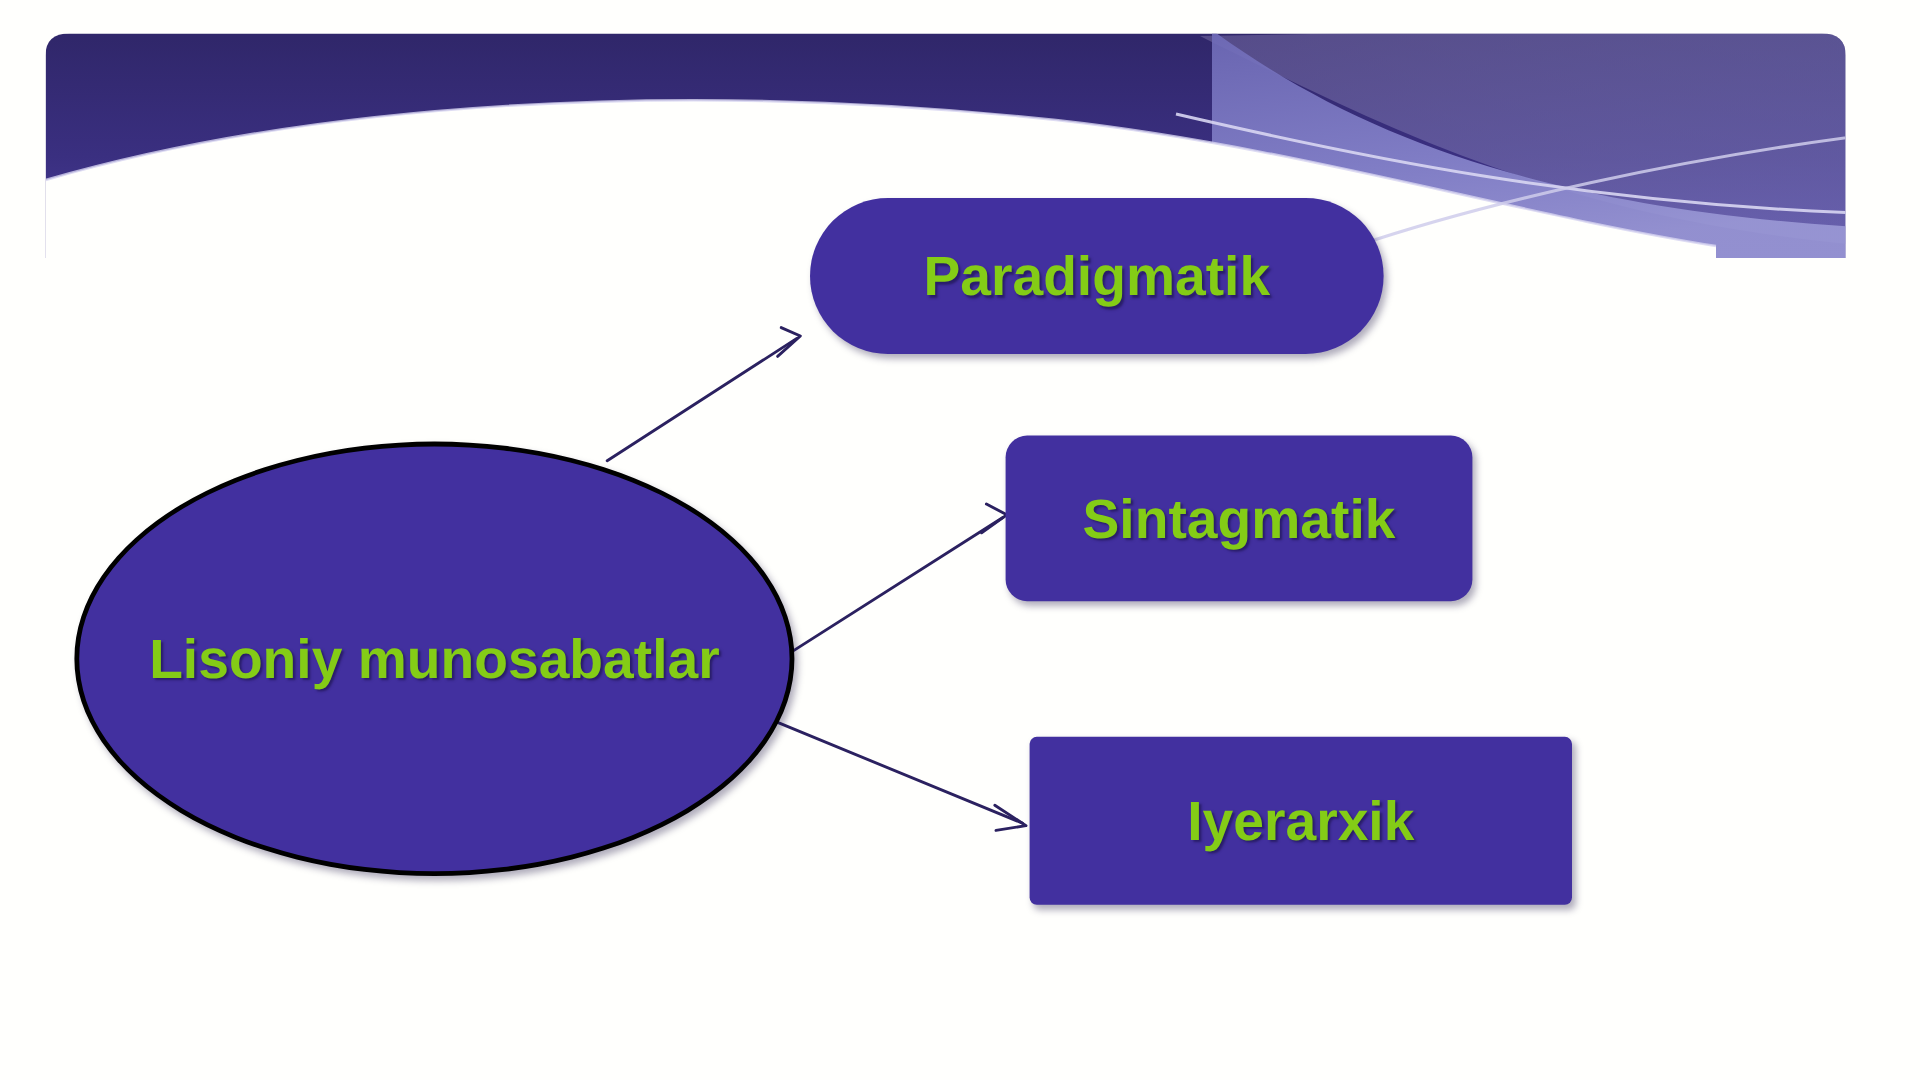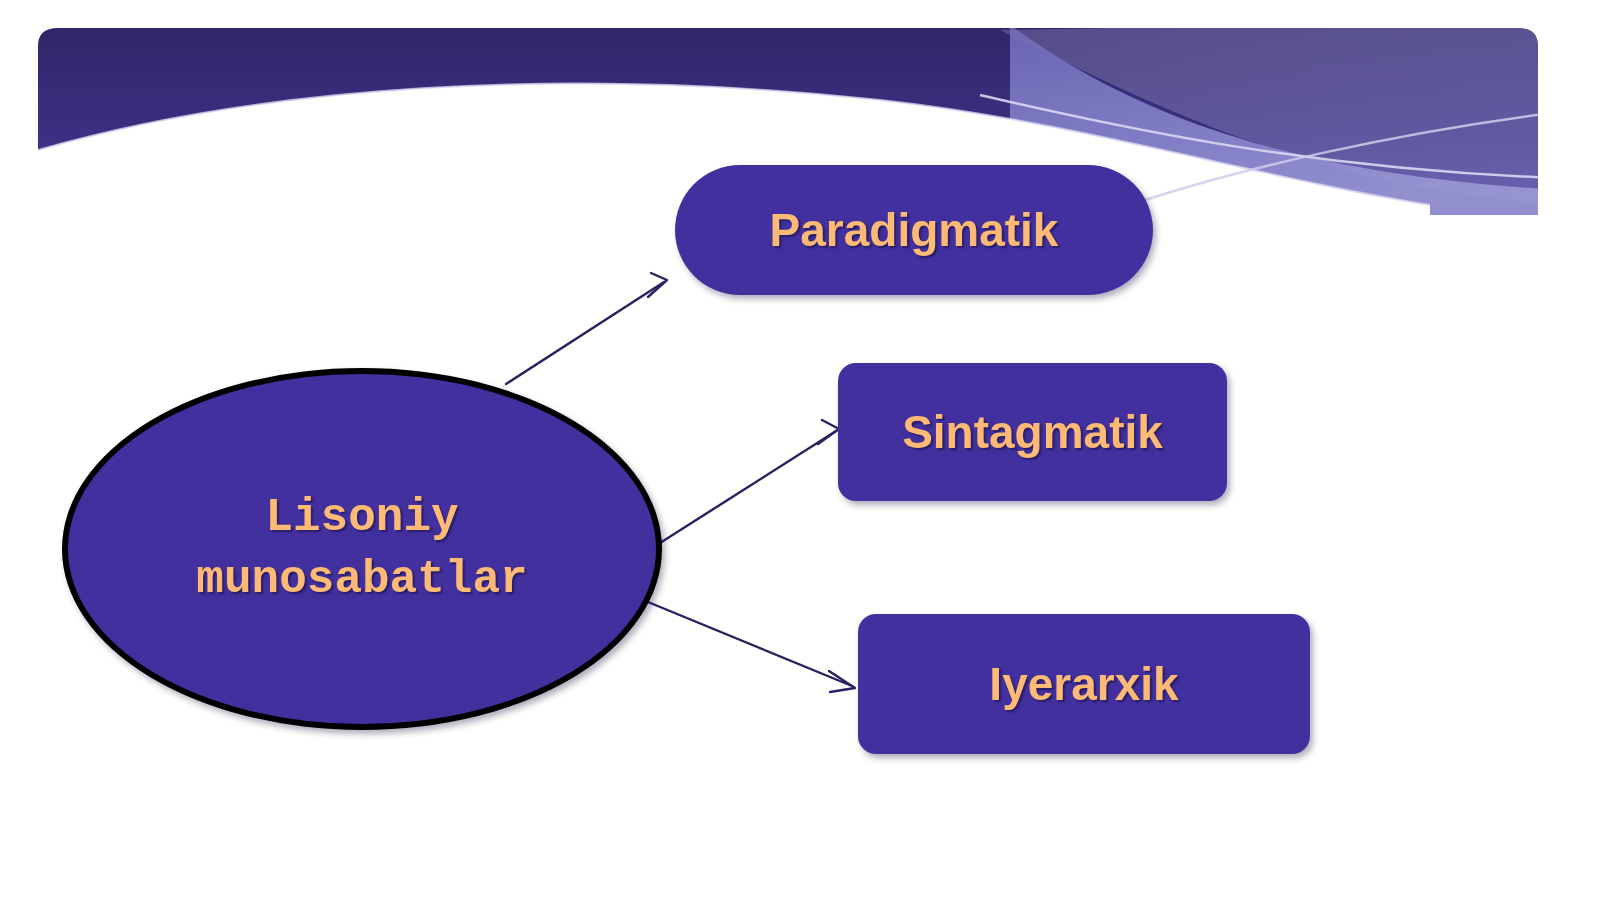--- a/index.html
+++ b/index.html
@@ -31,39 +31,38 @@
     width: 1600px;
     height: 900px;
     pointer-events: none;
   }
   .node {
     position: absolute;
     display: flex;
     align-items: center;
     justify-content: flex-start;
     text-align: center;
-    color: #fdba74;
+    color: #84cc16;
     font-weight: bold;
     text-shadow: 2px 2px 2px rgba(20,12,60,0.55);
     box-sizing: border-box;
   }
   #ellipse-node {
     left: 62px;
     top: 368px;
     width: 600px;
     height: 362px;
     border-radius: 50%;
     background: #42309f;
-    border: 6px solid #000000;
+    border: 4px solid #000000;
     font-size: 46px;
     line-height: 1.35;
     padding: 0 56px;
     box-shadow: 3px 4px 6px rgba(30,20,70,0.35);
     z-index: 3;
-    font-family: Liberation Mono, monospace;
   }
   #node-paradigmatik {
     left: 675px;
     top: 165px;
     width: 478px;
     height: 130px;
     border-radius: 65px;
     background: #42309f;
     font-size: 46px;
     box-shadow: 3px 4px 6px rgba(30,20,70,0.35);
@@ -78,21 +77,21 @@
     background: #42309f;
     font-size: 46px;
     box-shadow: 3px 4px 6px rgba(30,20,70,0.35);
     z-index: 3;
   }
   #node-iyerarxik {
     left: 858px;
     top: 614px;
     width: 452px;
     height: 140px;
-    border-radius: 18px;
+    border-radius: 6px;
     background: #42309f;
     font-size: 46px;
     box-shadow: 3px 4px 6px rgba(30,20,70,0.35);
     z-index: 3;
   }
   .node-label {
     display: block;
     width: 100%;
   }
 </style>

